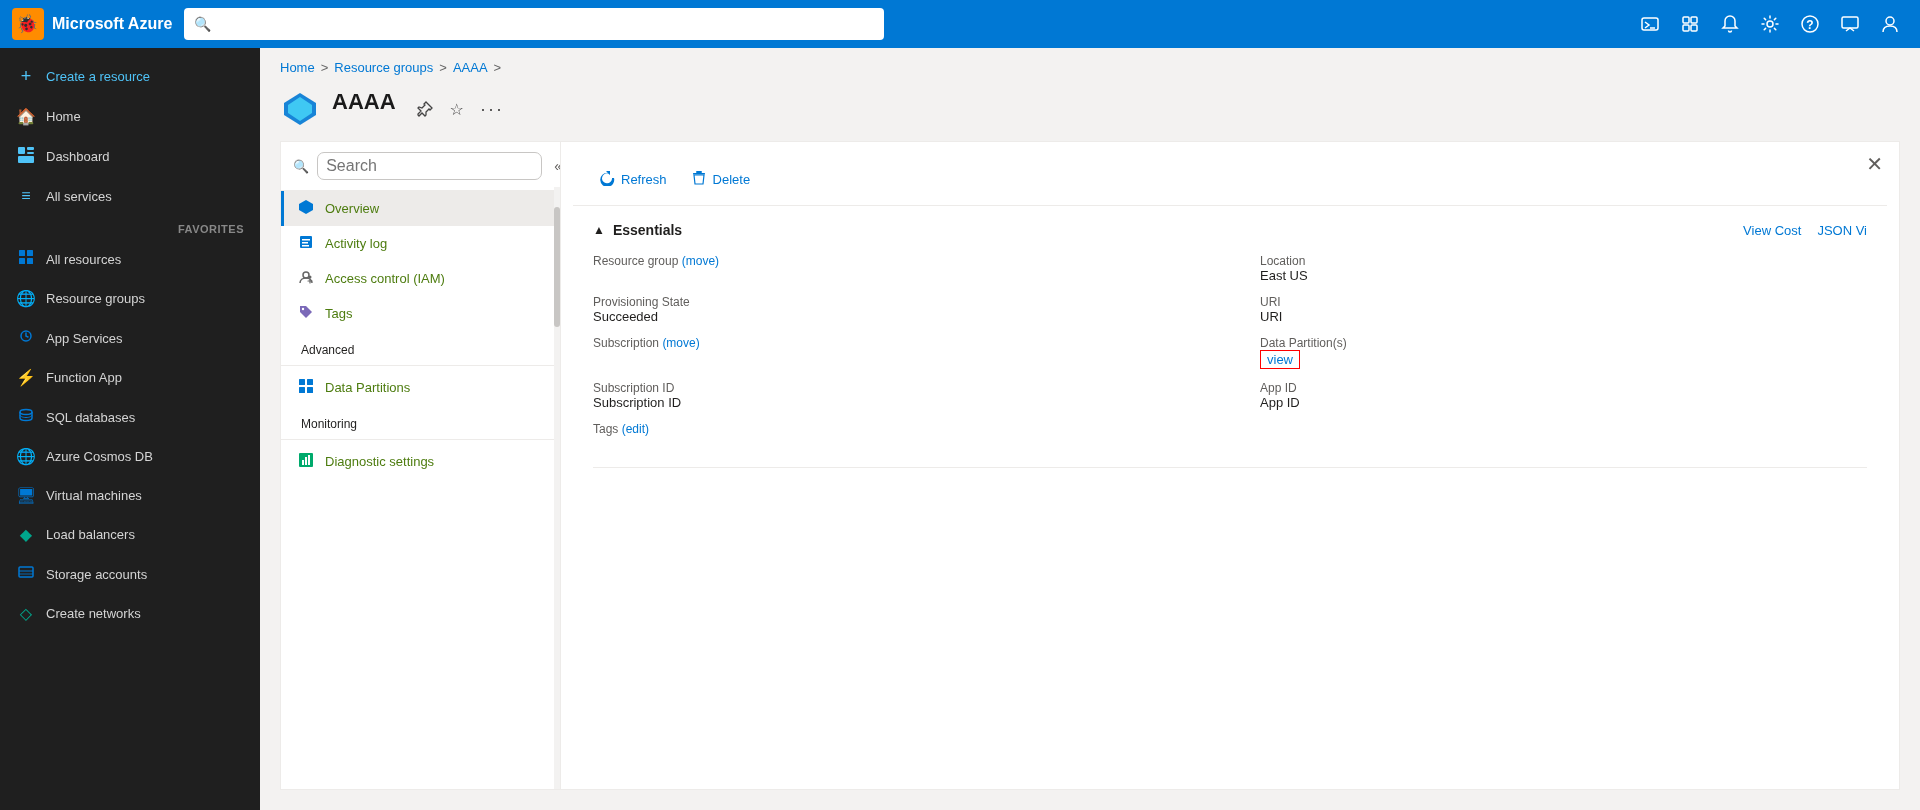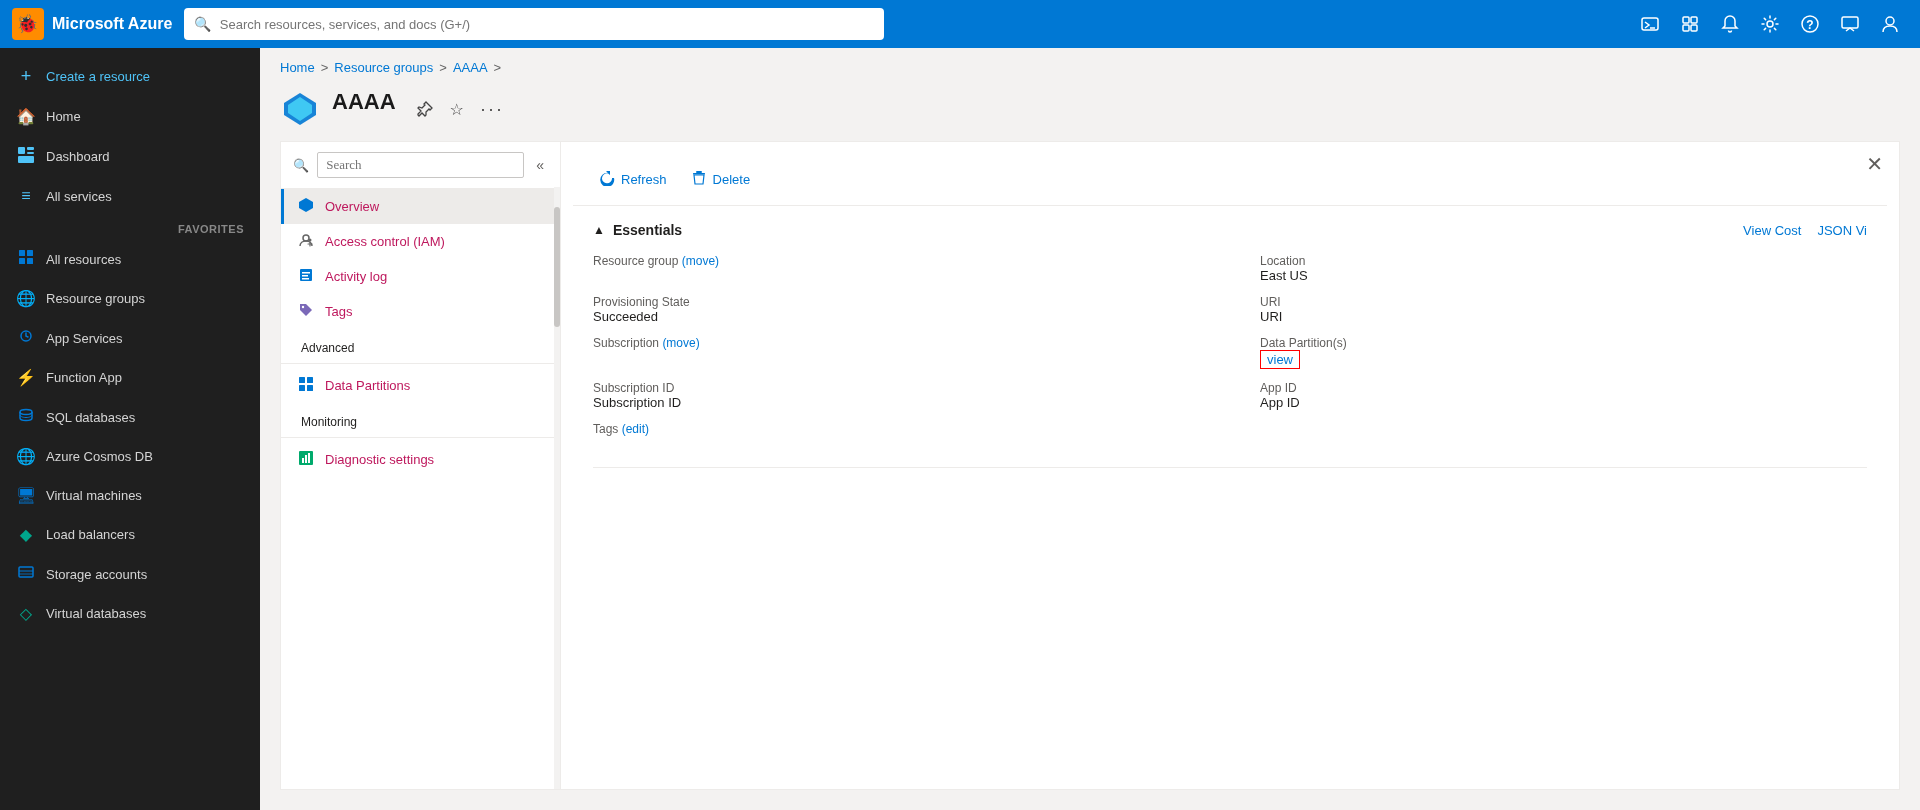--- a/index.html
+++ b/index.html
@@ -173,39 +173,38 @@
     }
     .resource-nav-search {
       padding: 10px 12px;
       border-bottom: 1px solid #edebe9;
       display: flex;
       align-items: center;
       gap: 8px;
     }
     .resource-nav-search input {
       border: 1px solid #c8c6c4;
-      border-radius: 2px;
+      border-radius: 7px;
       padding: 4px 8px;
-      font-size: 13px;
+      font-size: 16px;
       flex: 1;
       outline: none;
-      font-family: Liberation Serif, serif;
     }
     .collapse-btn {
       background: none; border: none; cursor: pointer;
       color: #605e5c; font-size: 14px; padding: 4px;
     }
     .resource-nav-item {
       display: flex;
       align-items: center;
       gap: 10px;
       padding: 8px 16px;
       cursor: pointer;
       font-size: 13px;
-      color: #be185d;
+      color: #4d7c0f;
     }
     .resource-nav-item.active {
       background: #edebe9;
       border-left: 3px solid #0078d4;
       padding-left: 13px;
     }
     .resource-nav-item .nav-icon { font-size: 14px; width: 18px; text-align: center; }
     .resource-nav-section {
       padding: 12px 20px 4px;
       font-size: 12px;
@@ -328,21 +327,20 @@
 </head>
 <body>
 
 <div class="top-nav">
   <div class="top-nav-brand">
     <div class="brand-icon">🐞</div>
     <span>Microsoft Azure</span>
   </div>
   <div class="search-bar">
     <span style="color:#666; font-size:14px;">🔍</span>
-    <input type="text" placeholder="Search resources, services, and docs (G+/)" style="">
   </div>
   <div class="nav-icons">
     <button class="nav-icon-btn" title="Cloud Shell">
       <svg width="20" height="20" viewBox="0 0 20 20" fill="white">
           <rect x="2" y="4" width="16" height="12" rx="2" fill="none" stroke="white" stroke-width="1.5"></rect>
           <polyline points="5,8 9,11 5,14" fill="none" stroke="white" stroke-width="1.5"></polyline>
           <line x1="10" y1="14" x2="15" y2="14" stroke="white" stroke-width="1.5"></line>
         </svg>
     </button>
     <button class="nav-icon-btn" title="Portal Settings">
@@ -470,21 +468,21 @@
         <svg width="16" height="16" viewBox="0 0 16 16">
             <rect x="1" y="3" width="14" height="10" rx="1" fill="none" stroke="#0078d4" stroke-width="1.5"></rect>
             <line x1="1" y1="7" x2="15" y2="7" stroke="#0078d4" stroke-width="1"></line>
             <line x1="1" y1="10" x2="15" y2="10" stroke="#0078d4" stroke-width="0.8"></line>
           </svg>
       </span>
       <span>Storage accounts</span>
     </div>
     <div class="sidebar-item">
       <span class="icon" style="color:#00a68c;">◇</span>
-      <span>Virtual databases</span>
+      <span>Create networks</span>
     </div>
   </div>
 
   <div class="main">
 
     <div class="breadcrumb">
       <a>Home</a>
       <span class="sep">&gt;</span>
       <a>Resource groups</a>
       <span class="sep">&gt;</span>
@@ -534,39 +532,39 @@
             <svg width="16" height="16" viewBox="0 0 16 16">
                 <polygon points="8,1 15,5 15,11 8,15 1,11 1,5" fill="#0078d4"></polygon>
               </svg>
           </span>
           <span>Overview</span>
         </div>
 
         <div class="resource-nav-item">
           <span class="nav-icon">
             <svg width="16" height="16" viewBox="0 0 16 16">
+                <rect x="2" y="2" width="12" height="12" rx="1" fill="#0078d4"></rect>
+                <rect x="4" y="5" width="8" height="1.5" fill="white"></rect>
+                <rect x="4" y="8" width="6" height="1.5" fill="white"></rect>
+                <rect x="4" y="11" width="7" height="1.5" fill="white"></rect>
+              </svg>
+          </span>
+          <span>Activity log</span>
+        </div>
+
+        <div class="resource-nav-item">
+          <span class="nav-icon">
+            <svg width="16" height="16" viewBox="0 0 16 16">
                 <circle cx="8" cy="6" r="3" fill="none" stroke="#666" stroke-width="1.5"></circle>
                 <path d="M2 14c0-3 2.7-5 6-5s6 2 6 5" fill="none" stroke="#666" stroke-width="1.5"></path>
                 <circle cx="12" cy="8" r="1.5" fill="#666"></circle>
                 <path d="M12 10v4M10 12h4" stroke="#666" stroke-width="1.2" stroke-linecap="round"></path>
               </svg>
           </span>
           <span>Access control (IAM)</span>
-        </div>
-
-        <div class="resource-nav-item">
-          <span class="nav-icon">
-            <svg width="16" height="16" viewBox="0 0 16 16">
-                <rect x="2" y="2" width="12" height="12" rx="1" fill="#0078d4"></rect>
-                <rect x="4" y="5" width="8" height="1.5" fill="white"></rect>
-                <rect x="4" y="8" width="6" height="1.5" fill="white"></rect>
-                <rect x="4" y="11" width="7" height="1.5" fill="white"></rect>
-              </svg>
-          </span>
-          <span>Activity log</span>
         </div>
 
         <div class="resource-nav-item">
           <span class="nav-icon" style="color:#7b69b8; font-size:14px;">
             <svg width="16" height="16" viewBox="0 0 16 16">
                 <path d="M2 2h6l6 6-6 6-6-6V2z" fill="#7b69b8"></path>
                 <circle cx="5" cy="5" r="1.2" fill="white"></circle>
               </svg>
           </span>
           <span>Tags</span>

